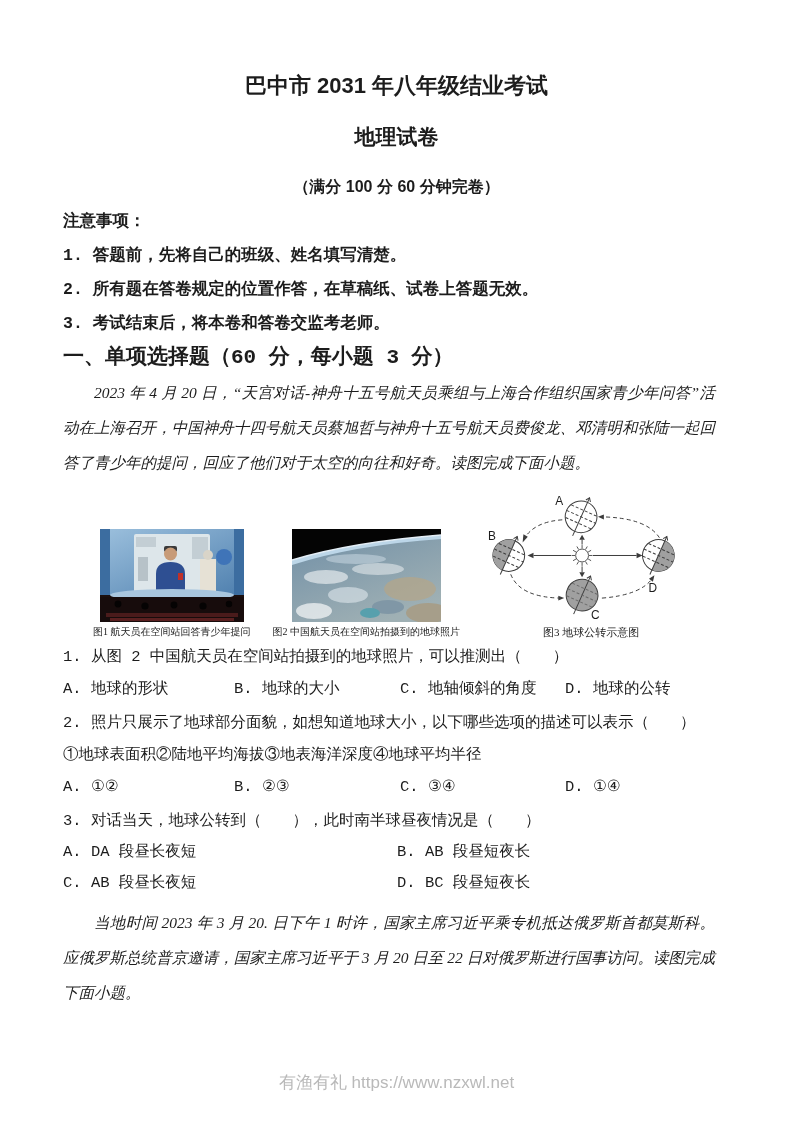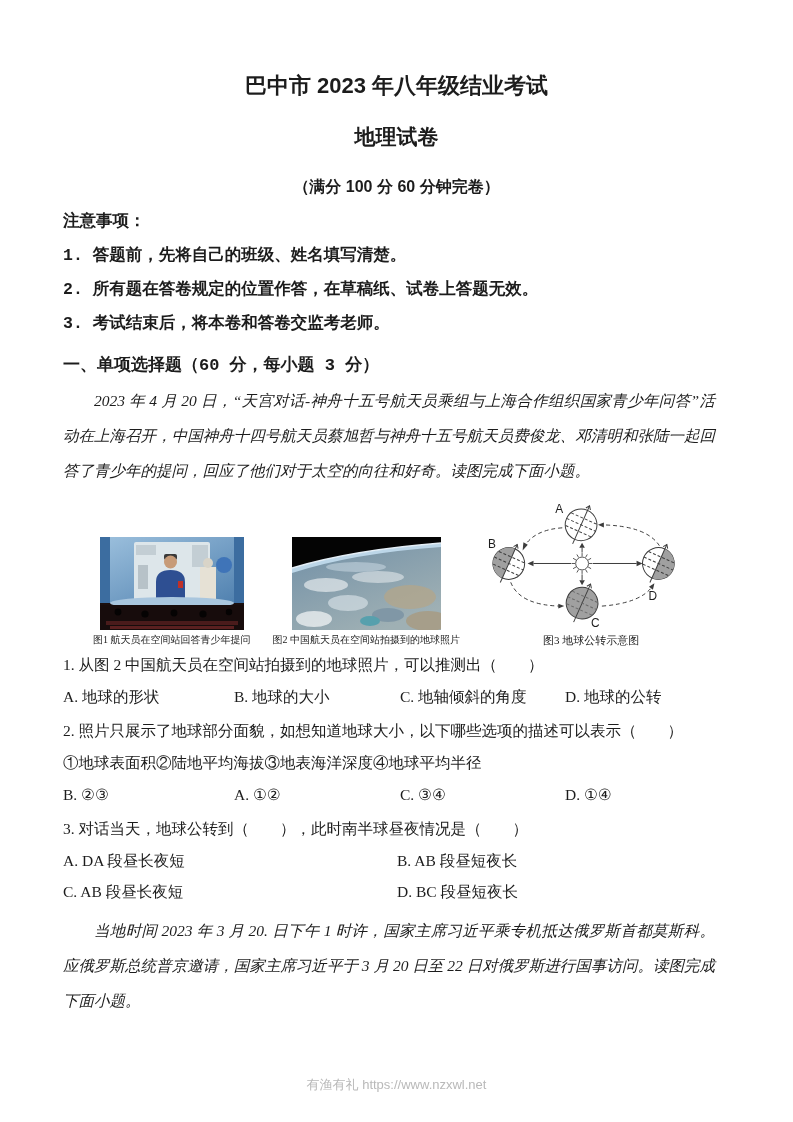--- a/index.html
+++ b/index.html
@@ -14,49 +14,49 @@
     color:#1c1c1c;
     overflow:hidden;
   }
   .t-center{text-align:center;}
   .exam-title{font-family:"Liberation Sans", sans-serif;font-weight:bold;font-size:22px;line-height:28px;margin:14px 0 0 0;}
   .exam-subject{font-family:Liberation Serif, serif;font-weight:bold;font-size:21px;line-height:26px;margin:24px 0 0 0;}
   .exam-scoreinfo{font-family:"Liberation Sans", sans-serif;font-weight:bold;font-size:16px;line-height:22px;margin-top:26px;}
   .bold-line{font-family:Liberation Mono, monospace;font-weight:bold;font-size:16.5px;line-height:22px;}
   .notice-head{margin-top:13px;}
   .notice-item{margin-top:12px;}
-  .section-head{margin-top:20px;font-size:17px;}
+  .section-head{margin-top:12px;font-size:21px;}
   .passage{
     font-style:italic;
     font-size:15.5px;line-height:35px;
     text-align:justify;text-indent:2em;
     margin:6px 15px 0 0;
   }
   .figures{display:flex;align-items:flex-end;gap:22px;margin:8px 0 0 30px;}
   .fig{display:flex;flex-direction:column;align-items:center;}
   .fig-caption{font-size:10px;line-height:14px;margin-top:3px;color:#222;white-space:nowrap;}
   .fig3-caption{font-size:11px;}
-  .question{margin-top:2px;}
+  .question{margin-top:2px;font-family:Liberation Mono, monospace;}
   .stem{font-size:15.5px;line-height:32px;}
   .opts4{display:grid;grid-template-columns:171px 166px 165px 1fr;font-size:15.5px;line-height:32px;}
   .opts2{display:grid;grid-template-columns:334px 1fr;font-size:15.5px;line-height:31px;}
   .footer{
     position:absolute;left:0;right:0;bottom:28px;
     text-align:center;
     font-family:"Liberation Sans", sans-serif;
-    font-size:13px;color:#b9b9b9;
+    font-size:17px;color:#b9b9b9;
   }
   svg{display:block;}
 </style>
 </head>
 <body>
 
 <div class="page">
 
-  <h1 class="exam-title t-center">巴中市 2023 年八年级结业考试</h1>
+  <h1 class="exam-title t-center">巴中市 2031 年八年级结业考试</h1>
   <h2 class="exam-subject t-center">地理试卷</h2>
   <div class="exam-scoreinfo t-center">（满分 100 分 60 分钟完卷）</div>
 
   <div>
     <div class="bold-line notice-head">注意事项：</div>
     <div class="bold-line notice-item">1. 答题前，先将自己的班级、姓名填写清楚。</div>
     <div class="bold-line notice-item">2. 所有题在答卷规定的位置作答，在草稿纸、试卷上答题无效。</div>
     <div class="bold-line notice-item">3. 考试结束后，将本卷和答卷交监考老师。</div>
   </div>
 
@@ -227,22 +227,22 @@
       <span>B. 地球的大小</span>
       <span>C. 地轴倾斜的角度</span>
       <span>D. 地球的公转</span>
     </div>
   </div>
 
   <div class="question">
     <div class="stem">2. 照片只展示了地球部分面貌，如想知道地球大小，以下哪些选项的描述可以表示（　　）</div>
     <div class="stem">①地球表面积②陆地平均海拔③地表海洋深度④地球平均半径</div>
     <div class="opts4">
+      <span>A. ①②</span>
       <span>B. ②③</span>
-      <span>A. ①②</span>
       <span>C. ③④</span>
       <span>D. ①④</span>
     </div>
   </div>
 
   <div class="question">
     <div class="stem">3. 对话当天，地球公转到（　　），此时南半球昼夜情况是（　　）</div>
     <div class="opts2">
       <span>A. DA 段昼长夜短</span>
       <span>B. AB 段昼短夜长</span>

